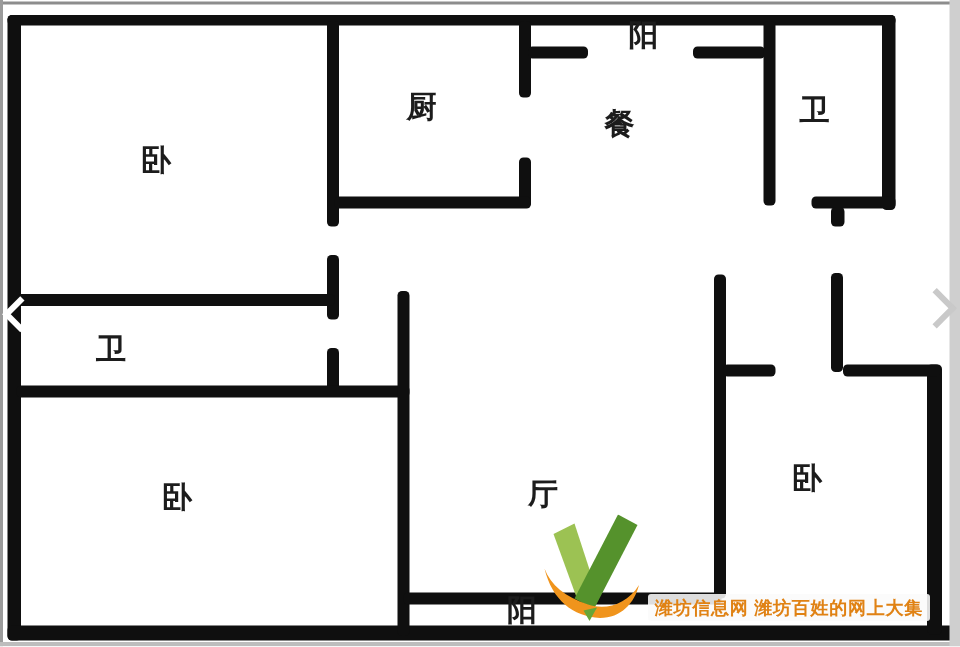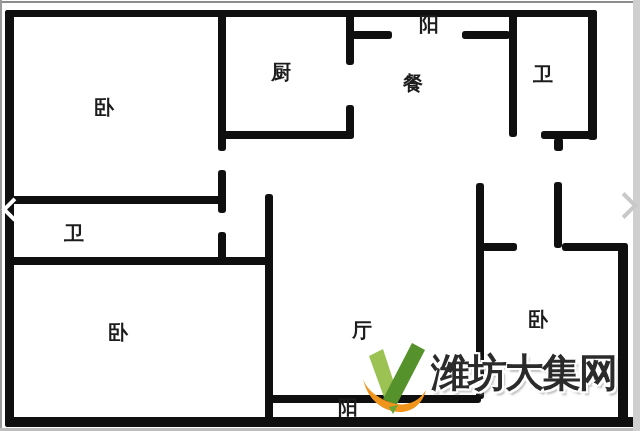--- a/index.html
+++ b/index.html
@@ -103,15 +103,15 @@
 
   <div class="chev chev-left"></div>
   <div class="chev chev-right"></div>
 
   <svg class="wm-logo" viewBox="0 0 66 74">
     <path d="M7 13 L21 6 L35 49 L23 57 Z" fill="#9cc253"></path>
     <path d="M50 0 L63 7 L34 63 L21 56 Z" fill="#55922c"></path>
     <path d="M1 36 C6 57 20 68 38 69 C52 69 61 59 64 47 C56 60 42 64 30 60 C15 55 5 47 1 36 Z" fill="#f0941c"></path>
     <path d="M27 64 L36 62 L31 71 Z" fill="#67a637"></path>
   </svg>
-  <div class="wm-title">潍坊大集网</div>
+  <div class="wm-banner">潍坊信息网 潍坊百姓的网上大集</div>
 
 </div>
 
 </body></html>

